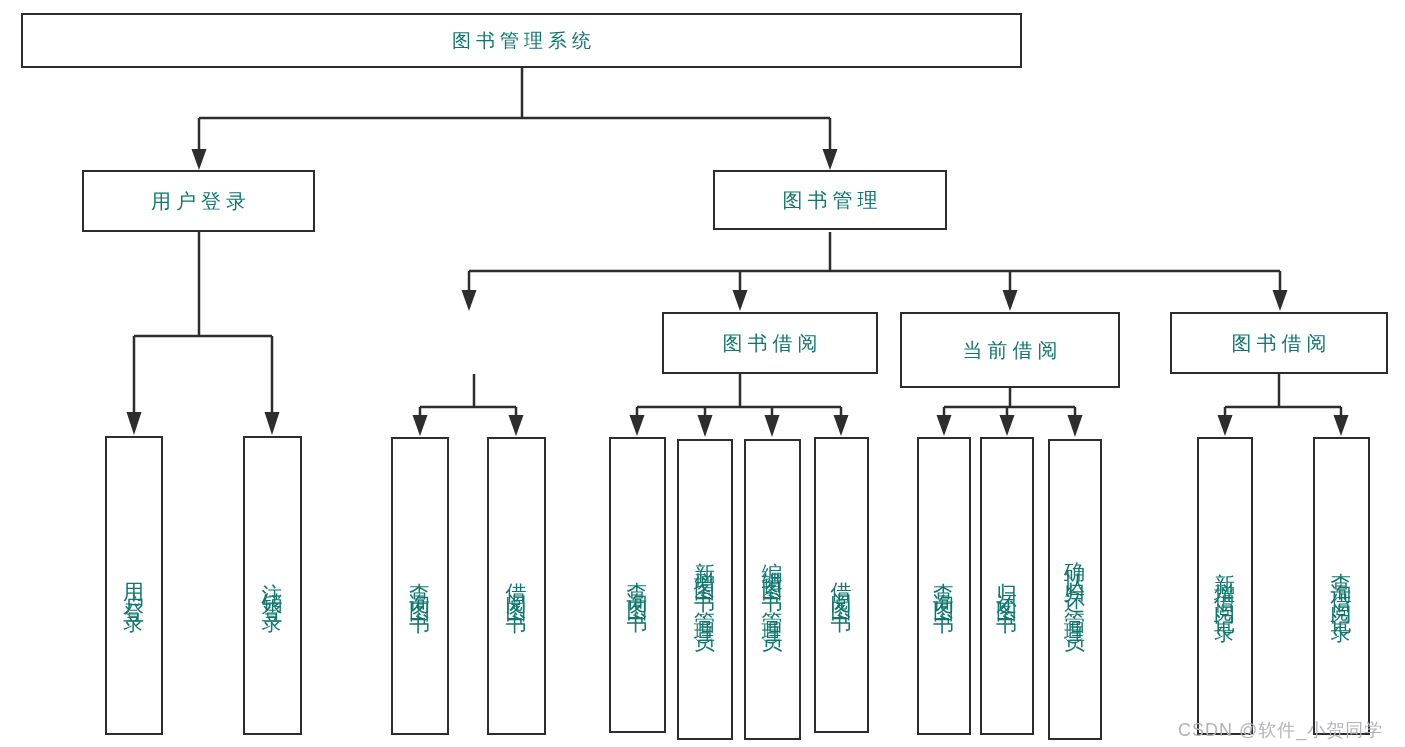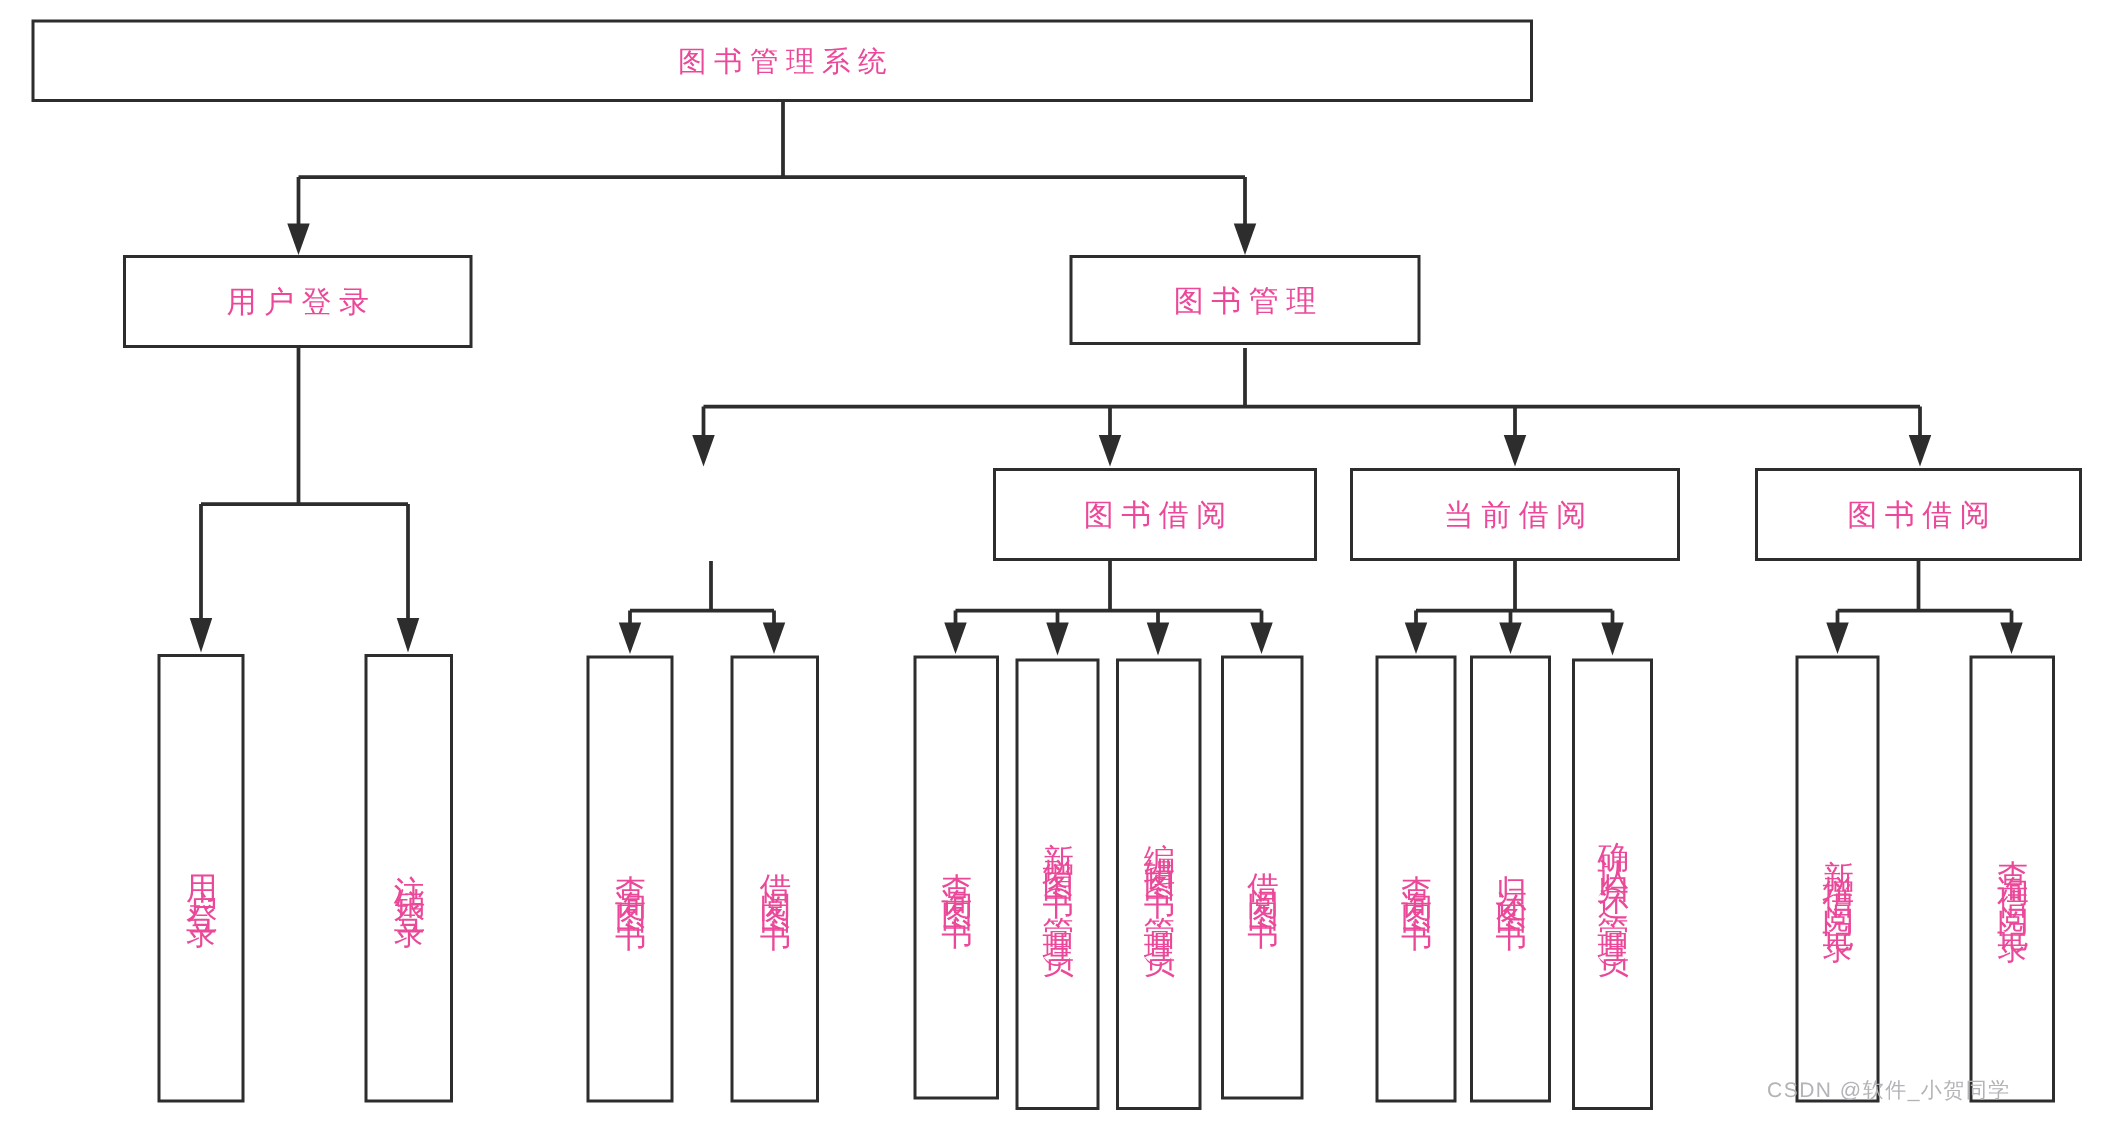--- a/index.html
+++ b/index.html
@@ -12,41 +12,41 @@
   }
   #wires{position:absolute;left:0;top:0;width:1405px;height:747px;pointer-events:none;}
   .box{
     position:absolute;
     box-sizing:border-box;
     background:#ffffff;
     border:2.5px solid #2d2d2d;
     display:flex;
     align-items:center;
     justify-content:center;
-    color:#ec4899;
+    color:#0f766e;
   }
   .box.h span{
     font-size:20px;
     letter-spacing:5px;
     text-indent:5px;
     white-space:nowrap;
   }
   .box.root span{font-size:19px;}
   .box.v span{
     writing-mode:vertical-rl;
     text-orientation:mixed;
     font-size:21px;
     letter-spacing:10px;
     line-height:1;
     white-space:nowrap;
   }
   .watermark{
     position:absolute;
     left:1178px;top:718px;
-    font-size:14px;
+    font-size:18px;
     color:#b3b3b8;
     letter-spacing:1px;
     white-space:nowrap;
     z-index:5;
   }
 </style>
 </head>
 <body>
 
 <div id="canvas">
@@ -105,21 +105,21 @@
   <div class="box h" style="left:82px;top:170px;width:233px;height:62px">
     <span>用户登录</span>
   </div>
   <div class="box h" style="left:713px;top:170px;width:234px;height:60px">
     <span>图书管理</span>
   </div>
 
   <div class="box h" style="left:662px;top:312px;width:216px;height:62px">
     <span>图书借阅</span>
   </div>
-  <div class="box h" style="left:900px;top:312px;width:220px;height:62px">
+  <div class="box h" style="left:900px;top:312px;width:220px;height:76px">
     <span>当前借阅</span>
   </div>
   <div class="box h" style="left:1170px;top:312px;width:218px;height:62px">
     <span>图书借阅</span>
   </div>
 
   <div class="box v" style="left:105px;top:436px;width:58px;height:299px">
     <span>用户登录</span>
   </div>
   <div class="box v" style="left:243px;top:436px;width:59px;height:299px">

